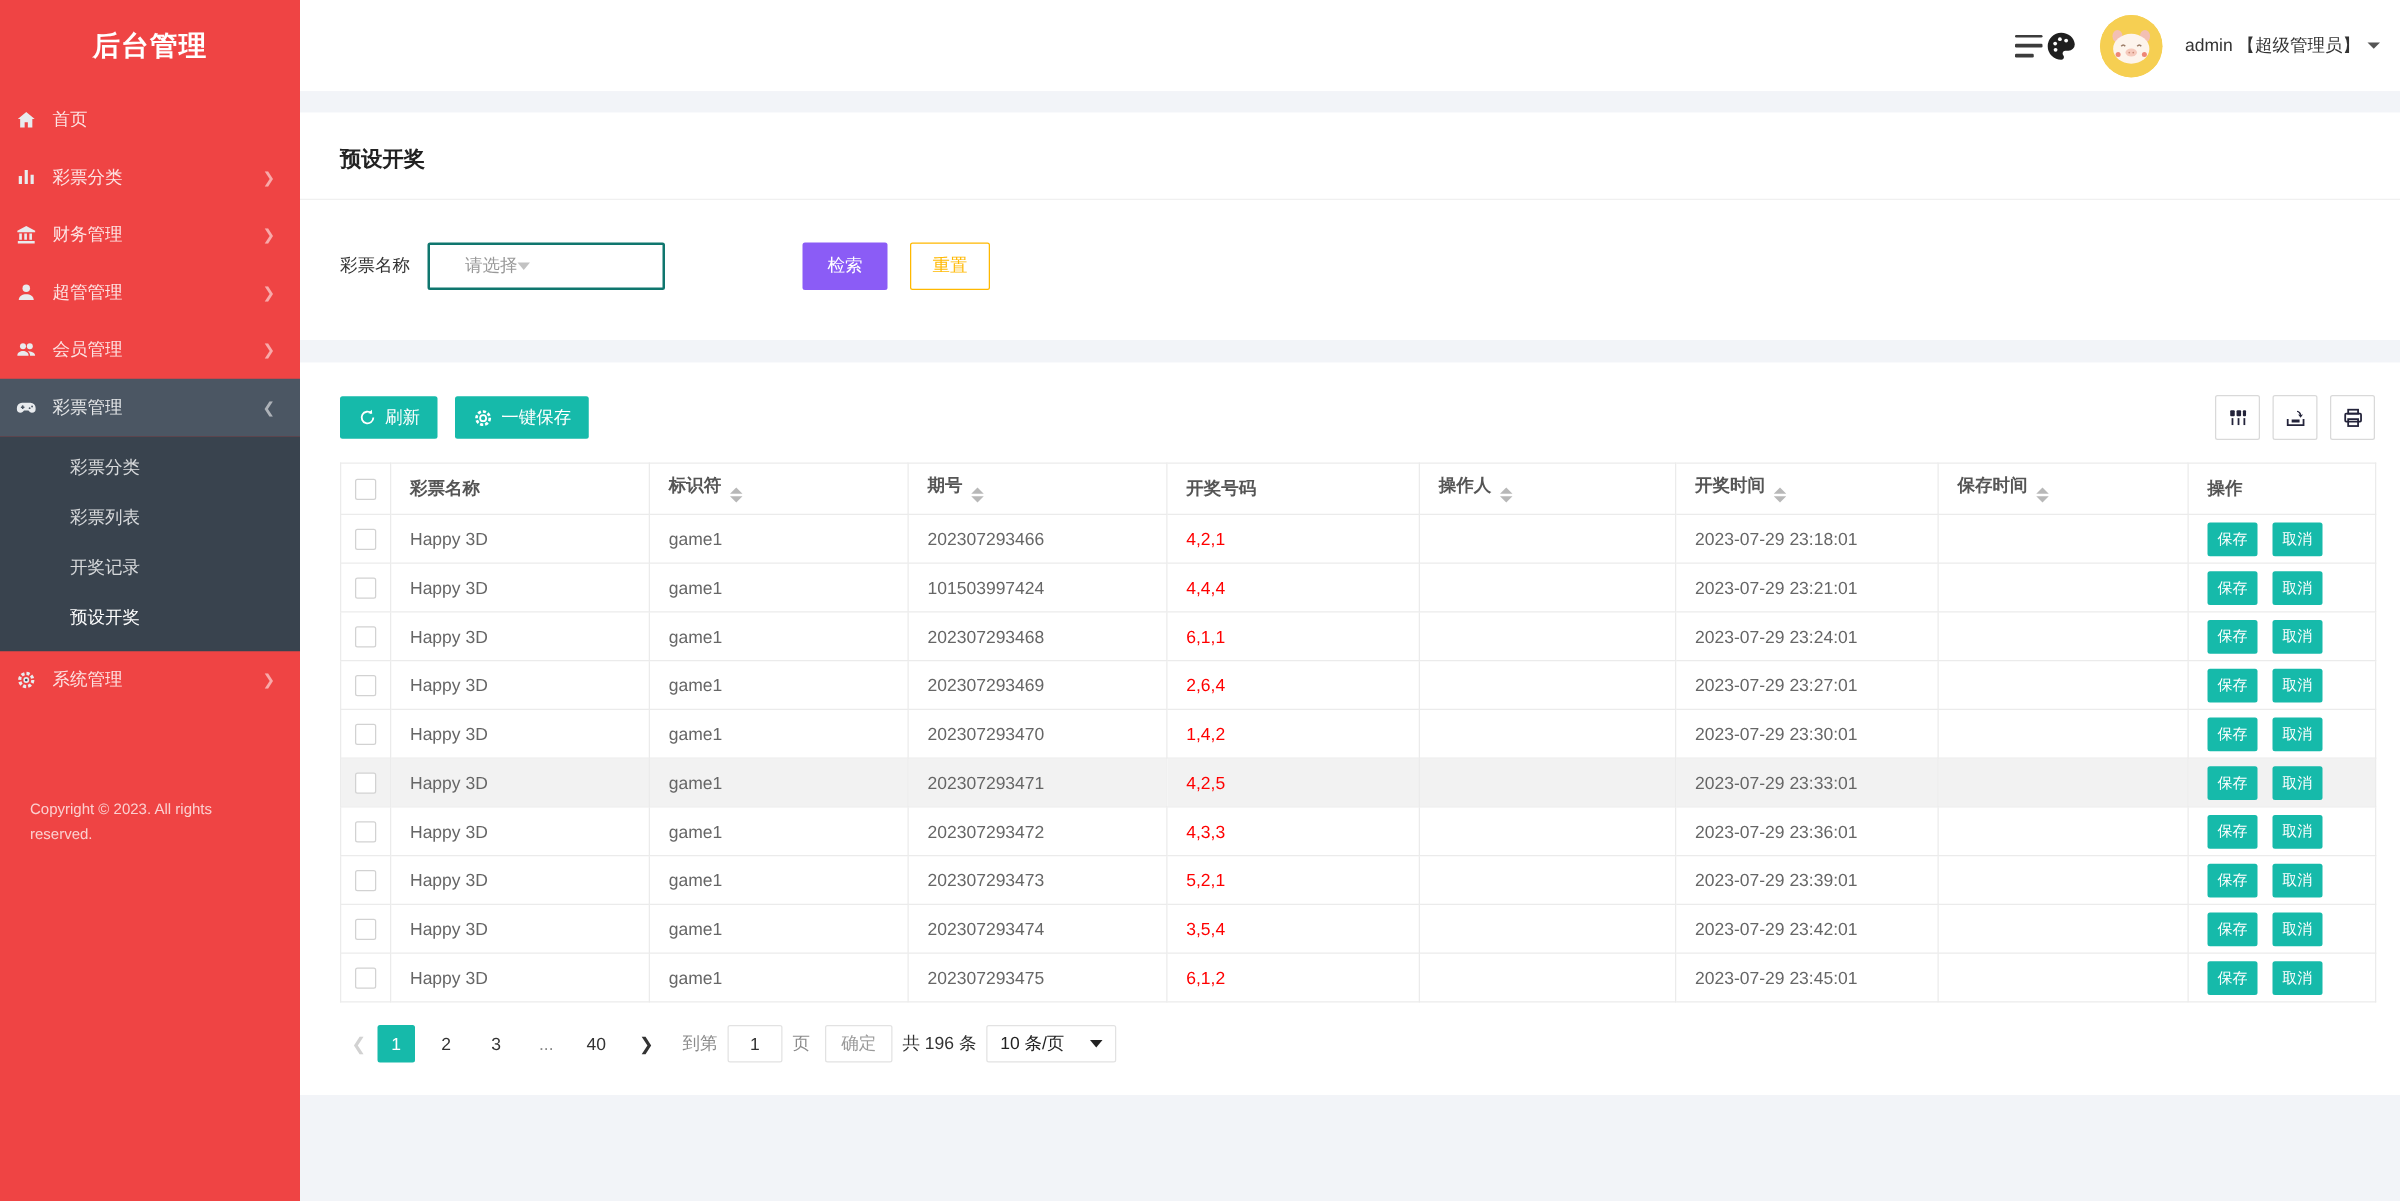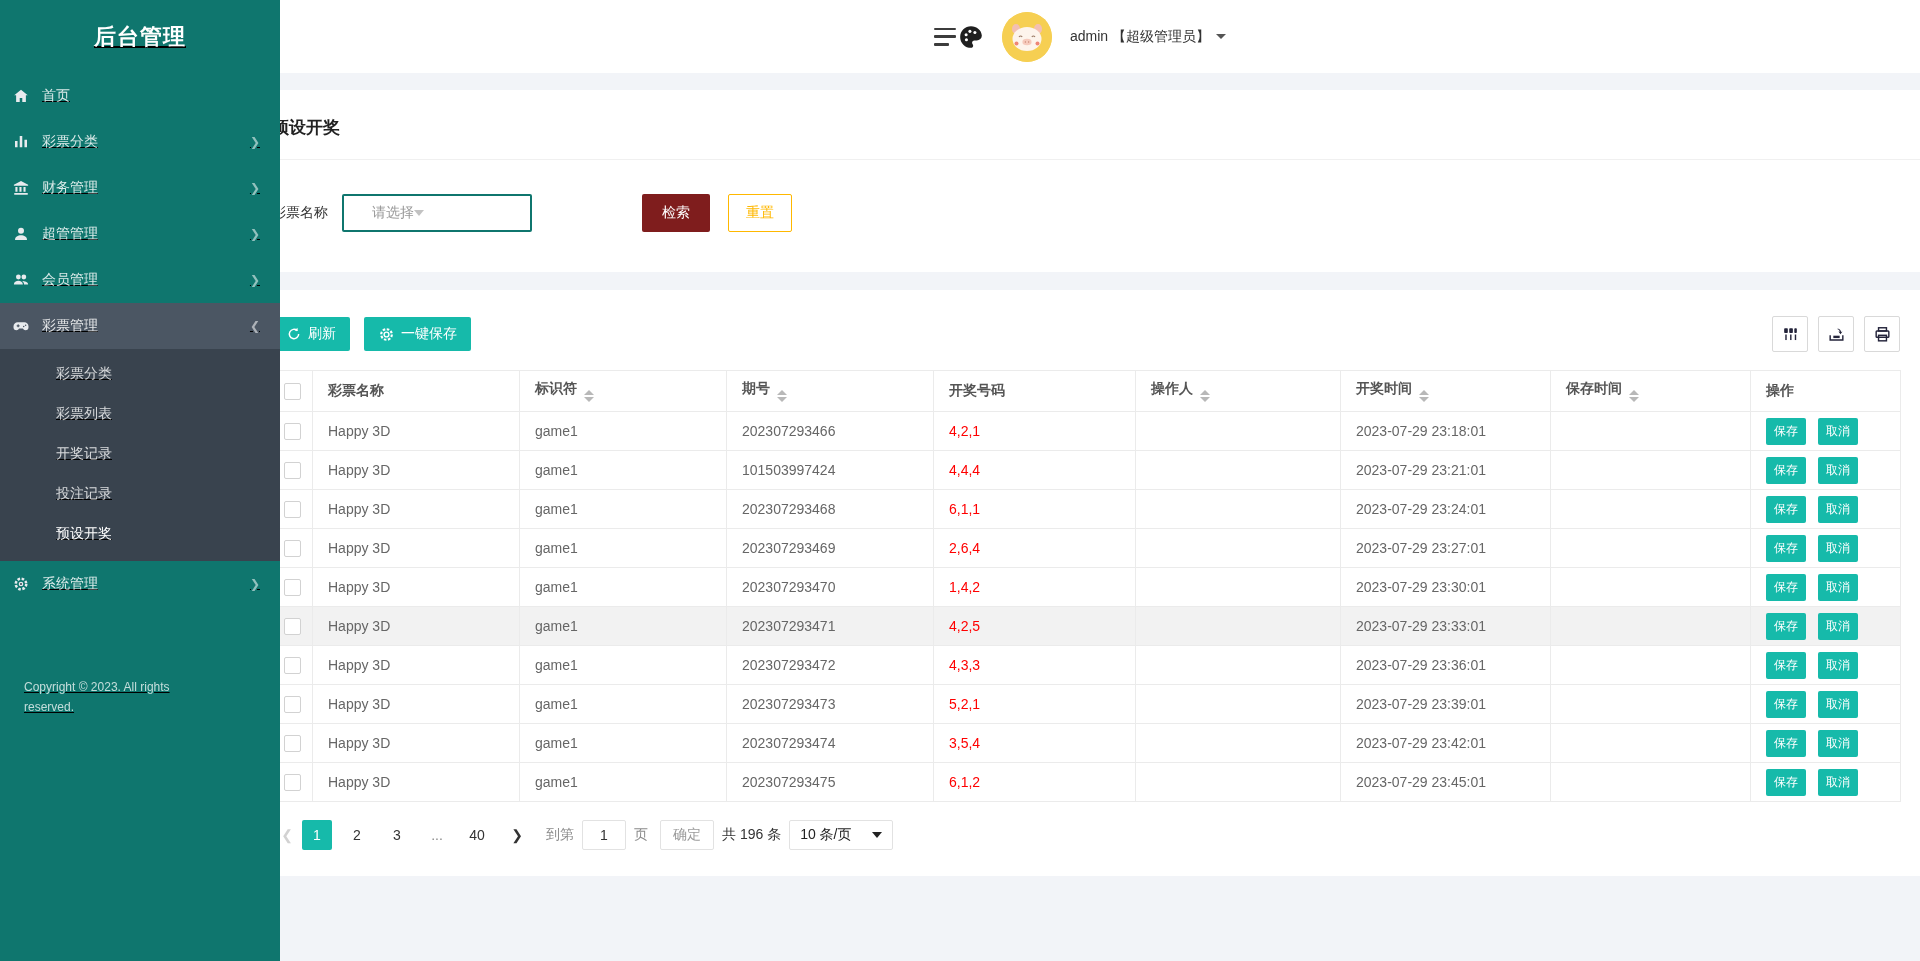--- a/index.html
+++ b/index.html
@@ -1,39 +1,39 @@
 <!DOCTYPE html>
 <html><head>
 <meta charset="utf-8">
 <style>
   * { box-sizing: border-box; margin: 0; padding: 0; }
   html,body { width:1920px; height:961px; overflow:hidden;
     font-family:"Liberation Sans","DejaVu Sans",sans-serif; background:#f2f4f8; }
 
   
-  .sidebar { position:fixed; left:0; top:0; bottom:0; width:280px; background:#0f766e; z-index:10;text-decoration:underline; }
+  .sidebar { position:fixed; left:0; top:0; bottom:0; width:240px; background:#ef4444; z-index:10; }
   .side-title { height:73px; display:flex; align-items:center; justify-content:center;
     color:#fff; font-size:22px; font-weight:bold; letter-spacing:1px; }
   .menu-item { height:46px; display:flex; align-items:center; padding:0 20px 0 12px;
     color:rgba(255,255,255,0.85); font-size:14px; cursor:pointer; }
   .menu-item .mi-icon { width:18px; height:18px; margin-right:12px; flex:0 0 18px; display:inline-flex; }
   .menu-item .mi-label { flex:1; }
   .menu-item .chev { color:rgba(255,255,255,0.55); font-size:12px; }
   .menu-item.parent-open { background:#4b5663; }
   .submenu { background:#39434e; padding:4px 0 8px; }
   .submenu-item { height:40px; line-height:40px; padding-left:56px; font-size:14px;
     color:rgba(255,255,255,0.8); cursor:pointer; }
   .submenu-item.active { color:#ffffff; }
   .copyright { margin:70px 0 0 24px; width:180px; font-size:12px; line-height:20px;
     color:rgba(255,255,255,0.75); }
 
   
   .main { margin-left:240px; }
   .topbar { height:73px; background:#fff; display:flex; align-items:center;
-    justify-content:center; padding:0 16px; }
+    justify-content:flex-end; padding:0 16px; }
   .hamburger { width:24px; height:18px; display:flex; flex-direction:column;
     justify-content:space-between; cursor:pointer; }
   .hamburger i { display:block; height:2.5px; background:#3c3c3c; border-radius:1px; }
   .hamburger i:nth-child(1){ width:22px; }
   .hamburger i:nth-child(2){ width:22px; }
   .hamburger i:nth-child(3){ width:15px; }
   .topbar-right { display:flex; align-items:center; gap:18px; }
   .palette-btn { width:26px; height:26px; cursor:pointer; display:inline-flex; }
   .avatar { width:50px; height:50px; border-radius:50%; background:#f6cf52; overflow:hidden;
     cursor:pointer; flex:0 0 50px; }
@@ -46,21 +46,21 @@
   .card1 { background:#fff; padding:18px 32px 0; }
   .page-title { font-size:17px; font-weight:bold; color:#222; padding:8px 0 20px; }
   .title-divider { height:1px; background:#f0f0f0; margin:0 -32px; }
   .search-row { display:flex; align-items:center; padding:34px 0 40px; }
   .search-label { font-size:14px; color:#333; margin-right:14px; }
   .select-box { width:190px; height:38px; border:2px solid #0f766e; border-radius:2px;
     display:flex; align-items:center; justify-content:flex-start; padding:0 28px;
     font-size:14px; color:#999; background:#fff; cursor:pointer; }
   .select-caret { width:0; height:0; border-left:5px solid transparent; border-right:5px solid transparent;
     border-top:6px solid #c2c2c2; }
-  .btn-search { margin-left:110px; width:68px; height:38px; background:#7f1d1d; color:#fff;
+  .btn-search { margin-left:110px; width:68px; height:38px; background:#8b5cf6; color:#fff;
     font-size:14px; border:none; border-radius:2px; cursor:pointer; }
   .btn-reset { margin-left:18px; width:64px; height:38px; background:#fff; color:#ffb800;
     font-size:14px; border:1px solid #ffb800; border-radius:2px; cursor:pointer; }
 
   .gap { height:18px; background:#f2f4f8; }
 
   .card2 { background:#fff; padding:26px 20px 18px 32px; }
   .toolbar { display:flex; align-items:center; }
   .btn-teal { height:34px; display:inline-flex; align-items:center; gap:6px; padding:0 14px;
     background:#16baaa; color:#fff; font-size:14px; border:none; border-radius:2px; cursor:pointer; }
@@ -175,21 +175,20 @@
           <circle cx="18.2" cy="10.9" r="1" fill="#4b5663"></circle>
         </svg>
     </span>
     <span class="mi-label">彩票管理</span>
     <span class="chev">❮</span>
   </div>
   <div class="submenu">
     <div class="submenu-item">彩票分类</div>
     <div class="submenu-item">彩票列表</div>
     <div class="submenu-item">开奖记录</div>
-    <div class="submenu-item">投注记录</div>
     <div class="submenu-item active">预设开奖</div>
   </div>
 
   <div class="menu-item">
     <span class="mi-icon">
       <svg viewBox="0 0 24 24" width="18" height="18">
           <circle cx="12" cy="12" r="7" fill="none" stroke="#e8ebee" stroke-width="3.4" stroke-dasharray="3.4 2.1"></circle>
           <circle cx="12" cy="12" r="3.1" fill="#e8ebee"></circle>
           <circle cx="12" cy="12" r="1.4" fill="#414c59"></circle>
         </svg>

